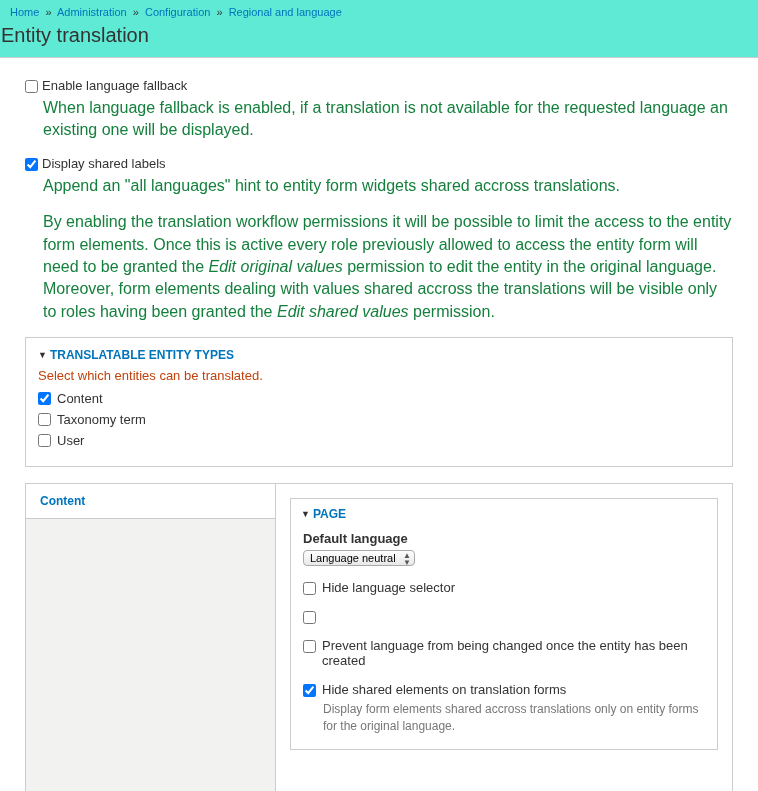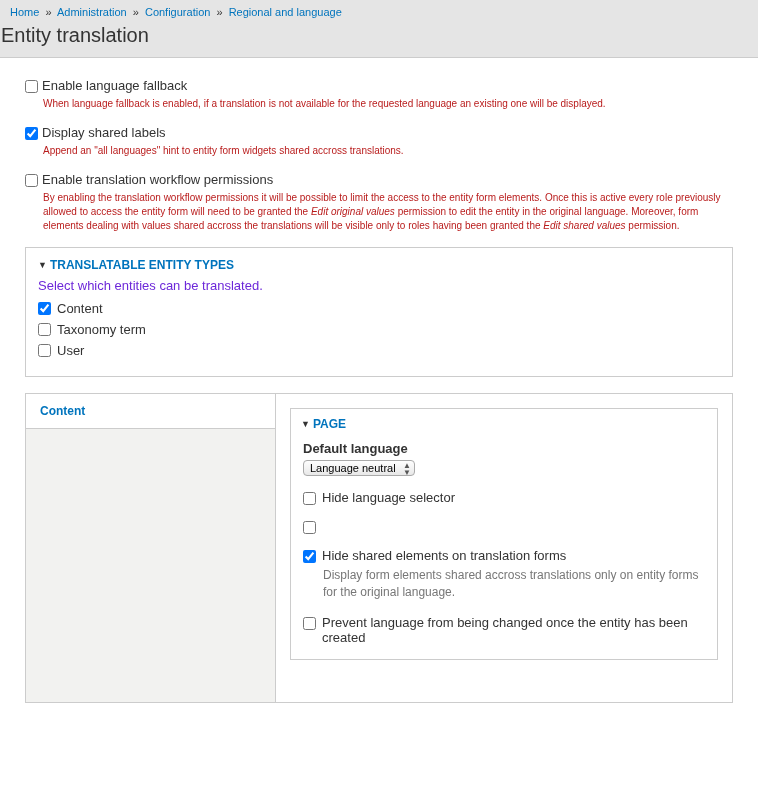--- a/index.html
+++ b/index.html
@@ -1,33 +1,33 @@
 <!DOCTYPE html>
 <html><head>
 <meta charset="utf-8">
 <style>
 * { box-sizing: border-box; margin: 0; padding: 0; }
 body { font-family: "Lucida Grande", Verdana, sans-serif; font-size: 13px; color: #333; background: #fff; }
-.header-bar { background: #e5e5e5; border-bottom: 1px solid #ccc; padding: 0; }
+.header-bar { background: #5eead4; border-bottom: 1px solid #ccc; padding: 0; }
 .breadcrumb { padding: 6px 10px 2px 10px; font-size: 11px; color: #333; }
 .breadcrumb a { color: #0074bd; text-decoration: none; }
 .breadcrumb .sep { color: #333; margin: 0 3px; }
 .page-title { font-size: 20px; font-weight: normal; padding: 4px 10px 10px 1px; color: #333; }
 .content { padding: 20px 25px; }
 .form-item { margin-bottom: 14px; }
 .form-item label { display: inline; margin-left: 4px; }
 .checkbox-row { display: flex; align-items: center; }
 .checkbox-row input[type=checkbox] { margin-top: 2px; flex-shrink: 0; }
-.description { color: #b91c1c; font-size: 10px; margin-top: 4px; margin-left: 18px; line-height: 1.4; }
+.description { color: #15803d; font-size: 16px; margin-top: 4px; margin-left: 18px; line-height: 1.4; }
 .description em { font-style: italic; }
 .fieldset { border: 1px solid #ccc; margin-top: 10px; padding: 0; }
 .fieldset-legend { color: #0074bd; font-weight: bold; font-size: 12px; text-transform: uppercase; padding: 10px 12px 6px 12px; display: flex; align-items: center; cursor: pointer; }
 .fieldset-legend .tri { margin-right: 3px; font-size: 9px; color: #333; }
 .fieldset-body { padding: 0 12px 12px 12px; }
-.entity-desc { color: #6d28d9; margin-bottom: 8px; }
+.entity-desc { color: #c2410c; margin-bottom: 8px; }
 .entity-checkbox { margin-bottom: 6px; display: flex; align-items: center; }
 .entity-checkbox input { margin-right: 6px; }
 .tabs-container { border: 1px solid #ccc; margin-top: 16px; display: flex; min-height: 310px; }
 .tabs-left { width: 250px; background: #f2f2f0; border-right: 1px solid #ccc; }
 .tab-item { padding: 10px 14px; color: #0074bd; font-weight: bold; border-bottom: 1px solid #ccc; background: #fff; cursor: pointer; font-size: 12px; }
 .tabs-right { flex: 1; padding: 14px; }
 .inner-fieldset { border: 1px solid #ccc; padding: 0; }
 .inner-legend { color: #0074bd; font-weight: bold; font-size: 12px; text-transform: uppercase; padding: 8px 10px 6px 10px; display: flex; align-items: center; cursor: pointer; }
 .inner-legend .tri { margin-right: 3px; font-size: 9px; color: #333; }
 .inner-body { padding: 4px 12px 14px 12px; }
@@ -69,24 +69,20 @@
 
   <div class="form-item">
     <div class="checkbox-row">
       <input type="checkbox" checked="" style="">
       <label>Display shared labels</label>
     </div>
     <div class="description">Append an "all languages" hint to entity form widgets shared accross translations.</div>
   </div>
 
   <div class="form-item">
-    <div class="checkbox-row">
-      <input type="checkbox" style="">
-      <label>Enable translation workflow permissions</label>
-    </div>
     <div class="description">
       <span>By enabling the translation workflow permissions it will be possible to limit the access to the entity form elements. Once this is active every role previously allowed to access the entity form will need to be granted the </span><em>Edit original values</em><span> permission to edit the entity in the original language. Moreover, form elements dealing with values shared accross the translations will be visible only to roles having been granted the </span><em>Edit shared values</em><span> permission.</span>
     </div>
   </div>
 
   <div class="fieldset">
     <div class="fieldset-legend">
       <span class="tri">▼</span>
       <span>Translatable entity types</span>
     </div>
@@ -134,31 +130,31 @@
           </div>
 
           <div class="sub-item">
             <div class="sub-check">
               <input type="checkbox" style="">
             </div>
           </div>
 
           <div class="sub-item">
             <div class="sub-check">
+              <input type="checkbox" style="">
+              <span class="lbl">Prevent language from being changed once the entity has been created</span>
+            </div>
+          </div>
+
+          <div class="sub-item">
+            <div class="sub-check">
               <input type="checkbox" checked="" style="">
               <span class="lbl">Hide shared elements on translation forms</span>
             </div>
             <div class="sub-desc">Display form elements shared accross translations only on entity forms for the original language.</div>
-          </div>
-
-          <div class="sub-item">
-            <div class="sub-check">
-              <input type="checkbox" style="">
-              <span class="lbl">Prevent language from being changed once the entity has been created</span>
-            </div>
           </div>
 
         </div>
       </div>
     </div>
   </div>
 
 </div>
 
 </body></html>

